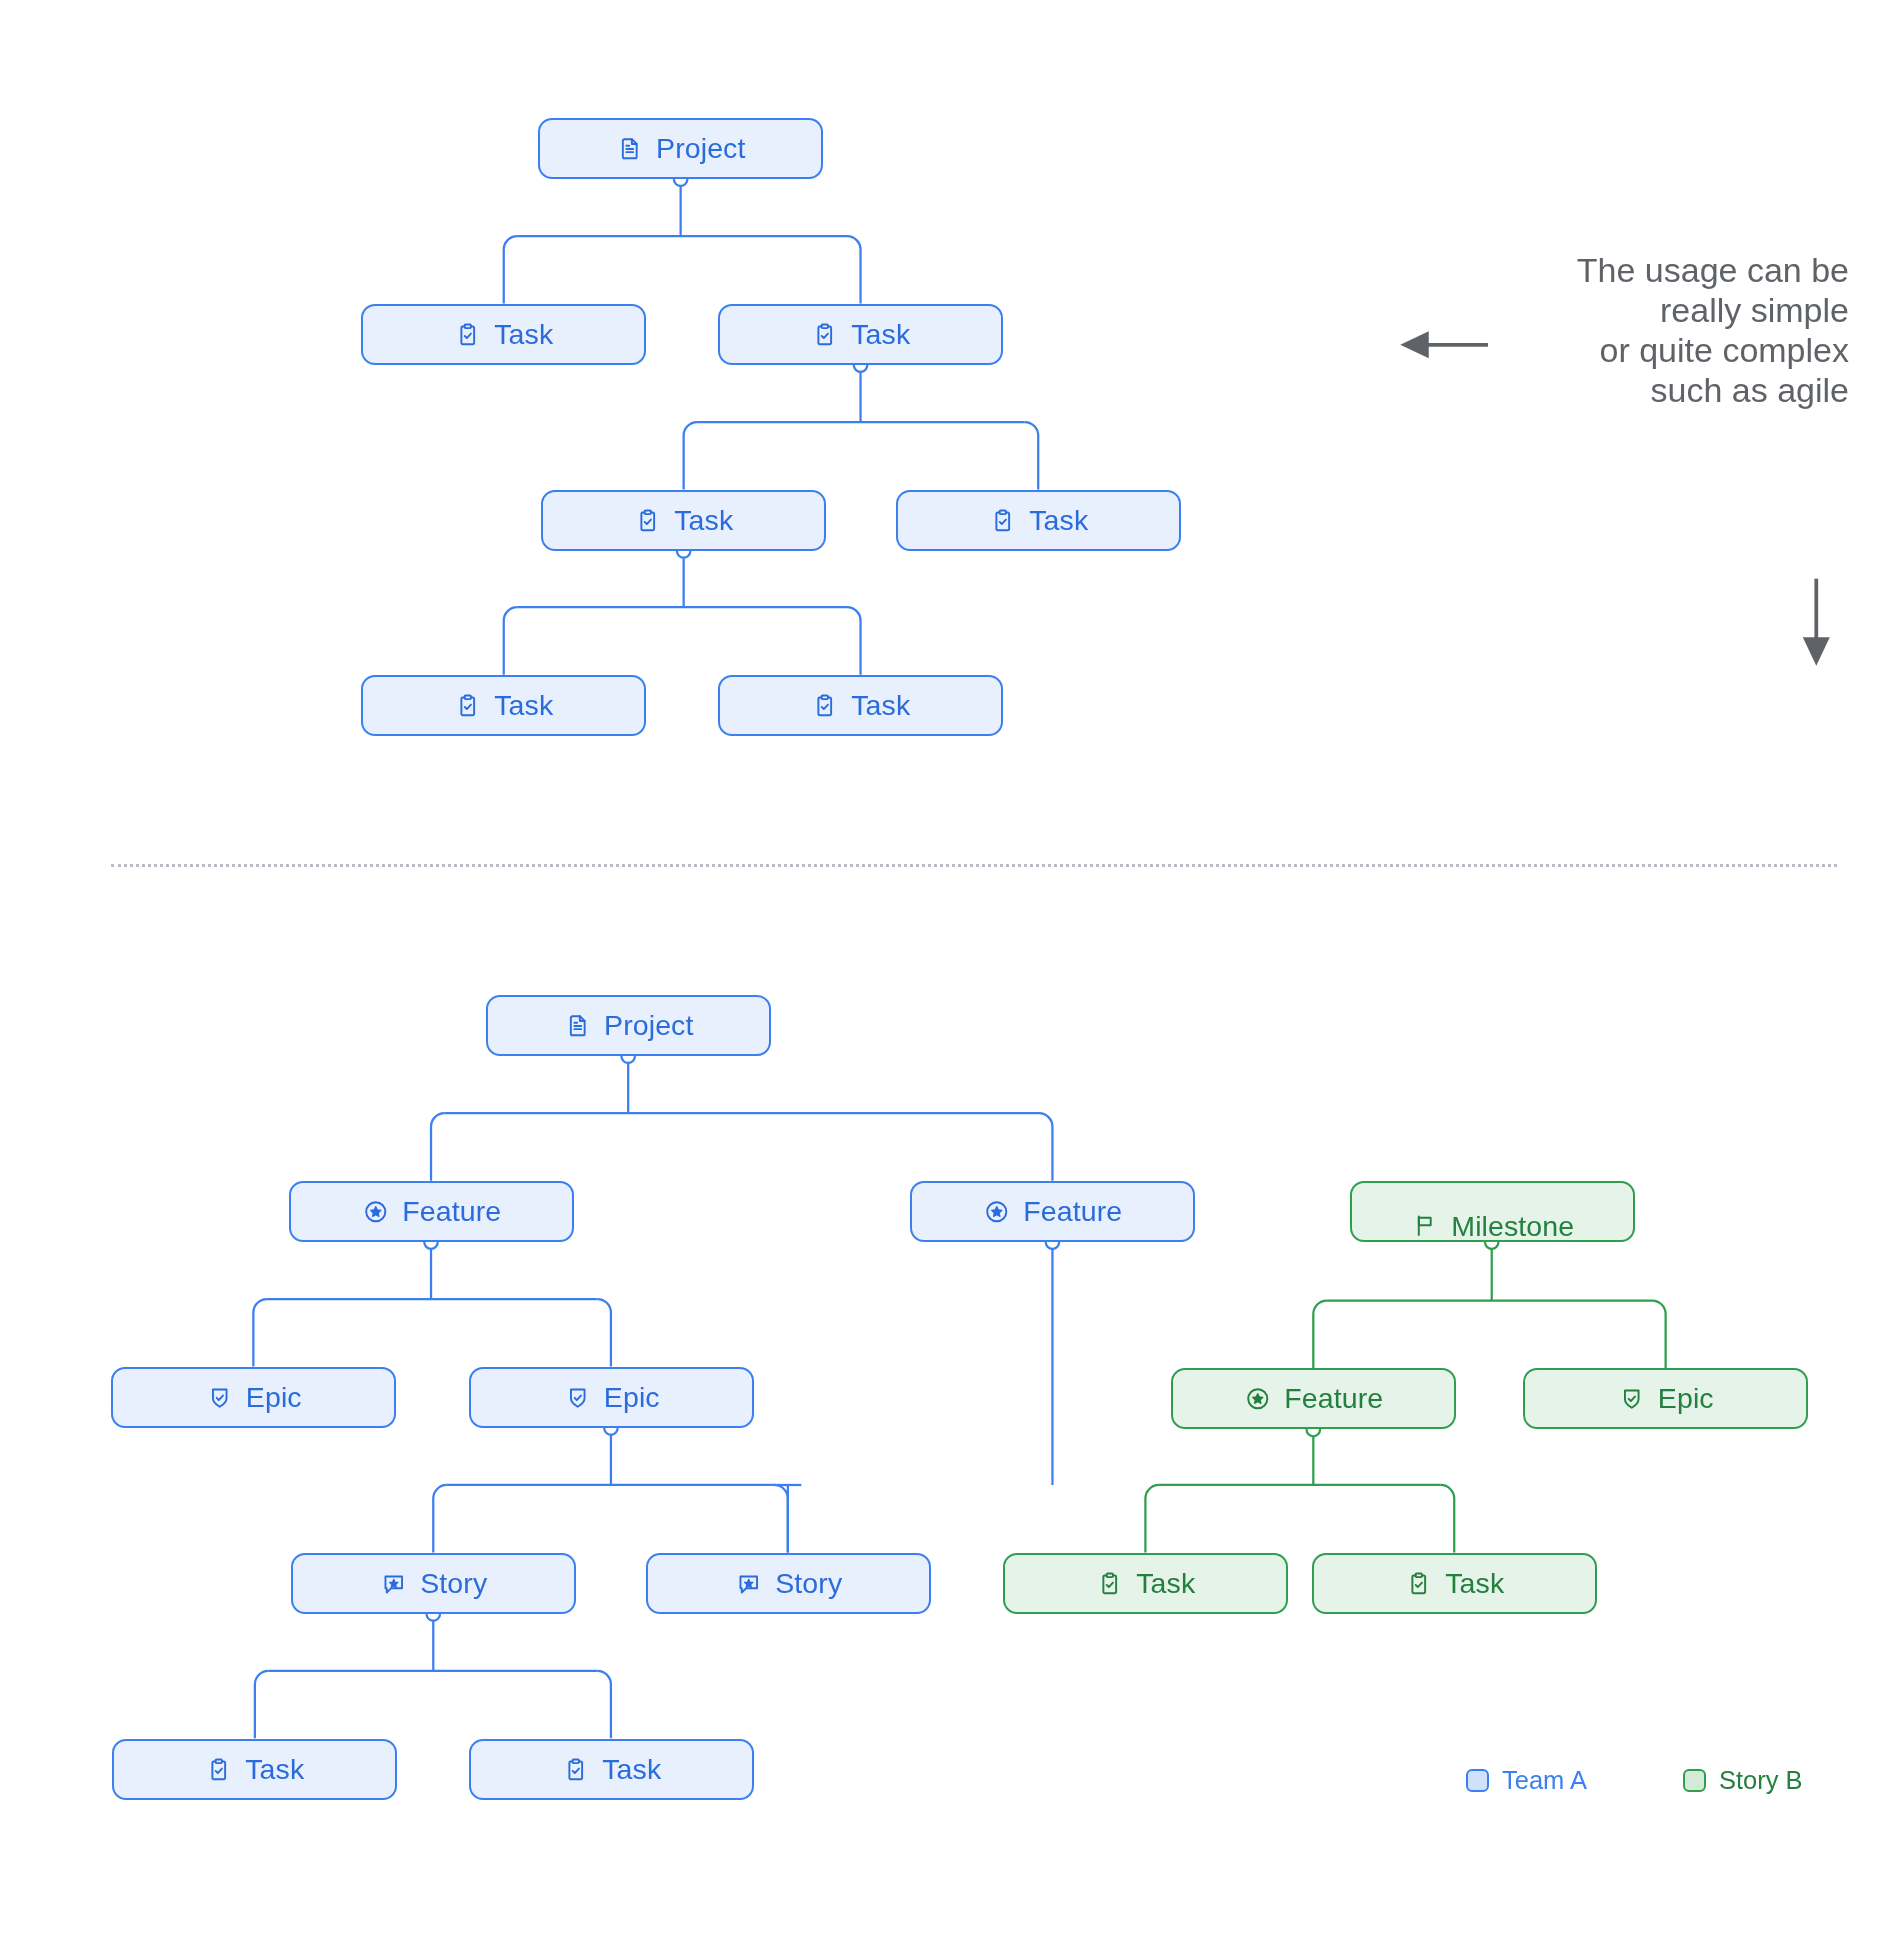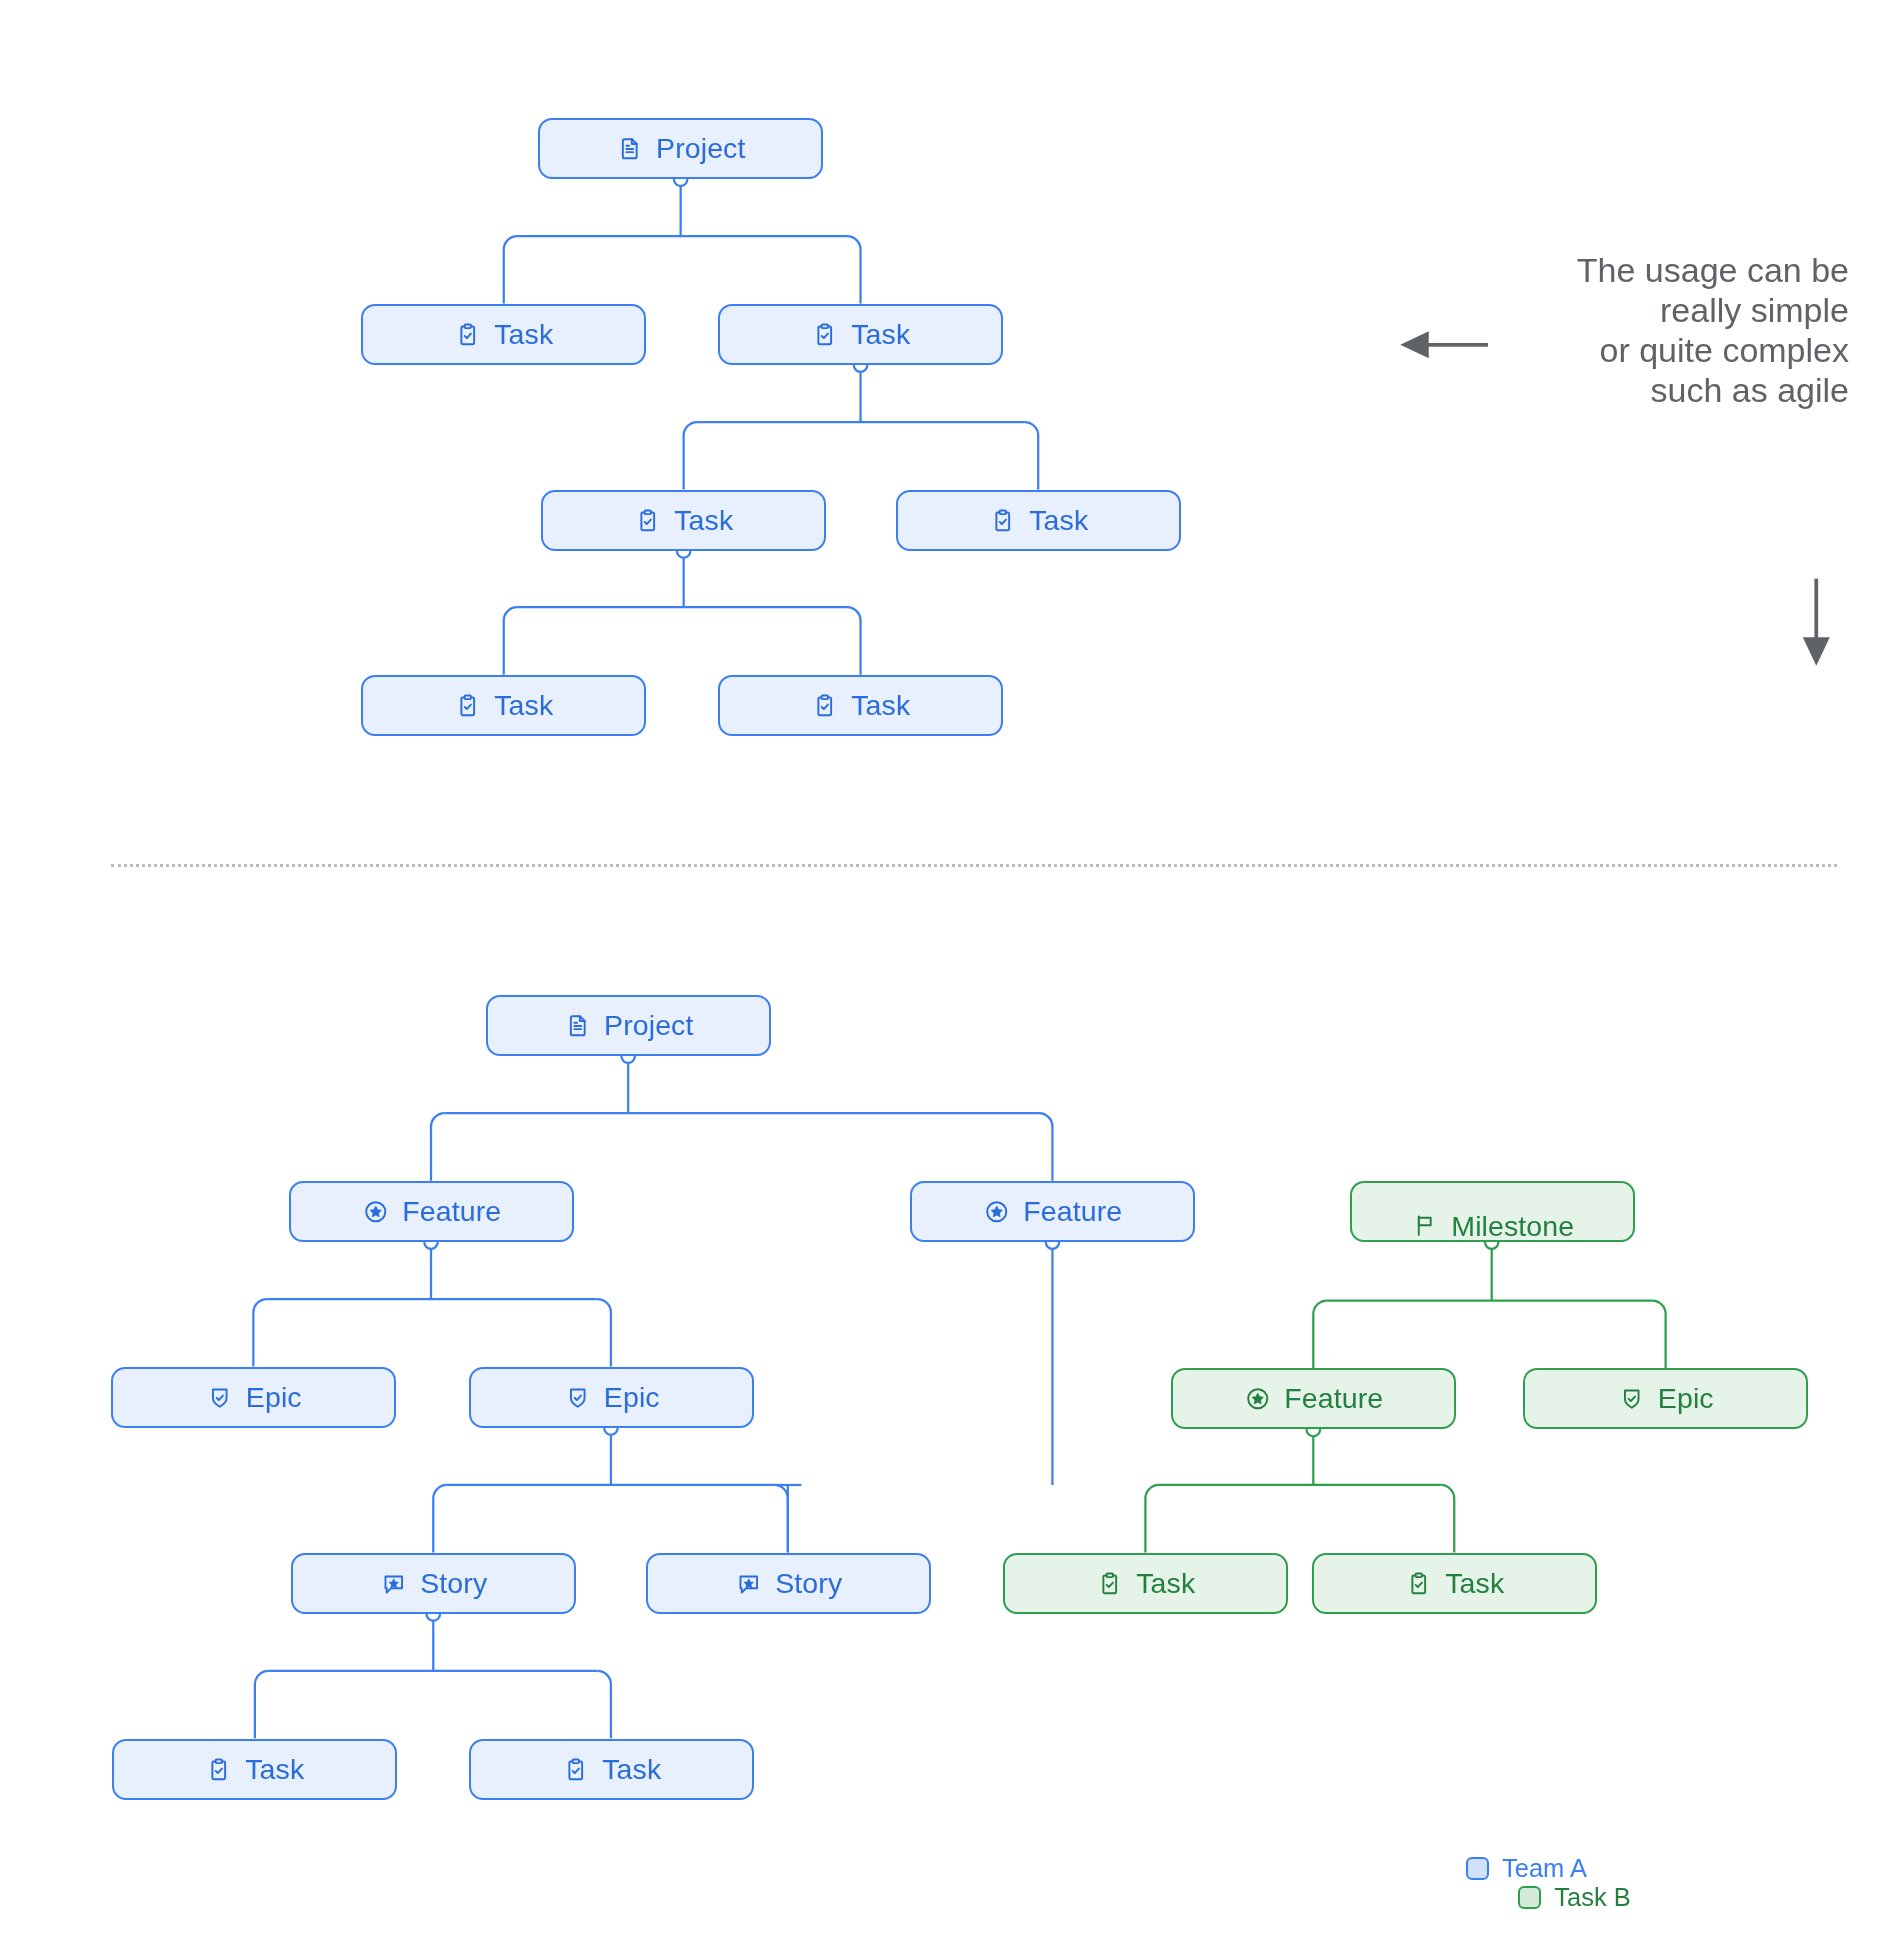--- a/index.html
+++ b/index.html
@@ -318,25 +318,25 @@
       <polygon points="1868,460 1906,442 1906,478" stroke="none"></polygon>
     </g>
     <g fill="#5f6368" stroke="#5f6368">
       <line x1="2423" y1="772" x2="2423" y2="860" stroke-width="5"></line>
       <polygon points="2423,888 2405,850 2441,850" stroke="none"></polygon>
     </g>
   </svg>
 
   <div class="divider" style="left:111px;top:864px;width:1726px;"></div>
 
-  <div class="legend" style="left:1466px;top:1854px;flex-direction:column;">
+  <div class="legend" style="left:1466px;top:1766px;">
     <div class="legend-item blue" style="width:217px;">
       <span class="sw"></span>
       <span>Team A</span>
     </div>
     <div class="legend-item green">
       <span class="sw"></span>
-      <span>Task B</span>
+      <span>Story B</span>
     </div>
   </div>
 
 </div>
 
 
 </body></html>

